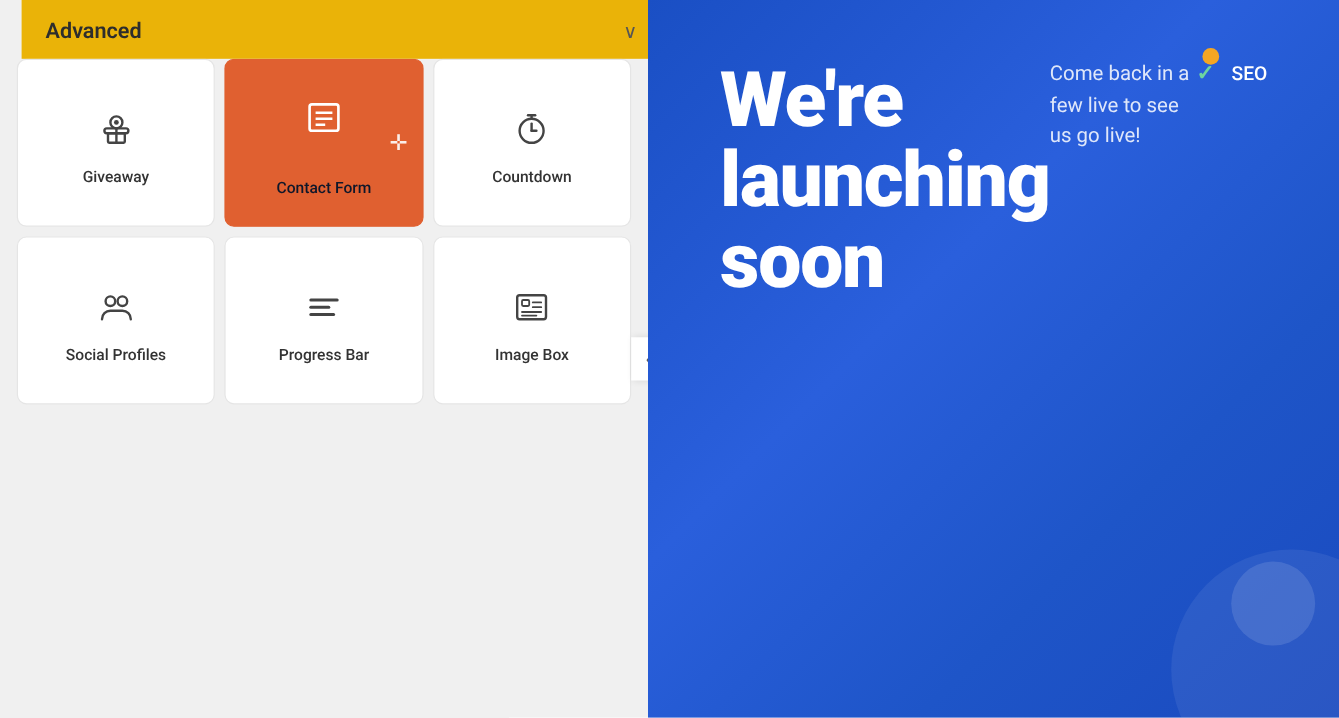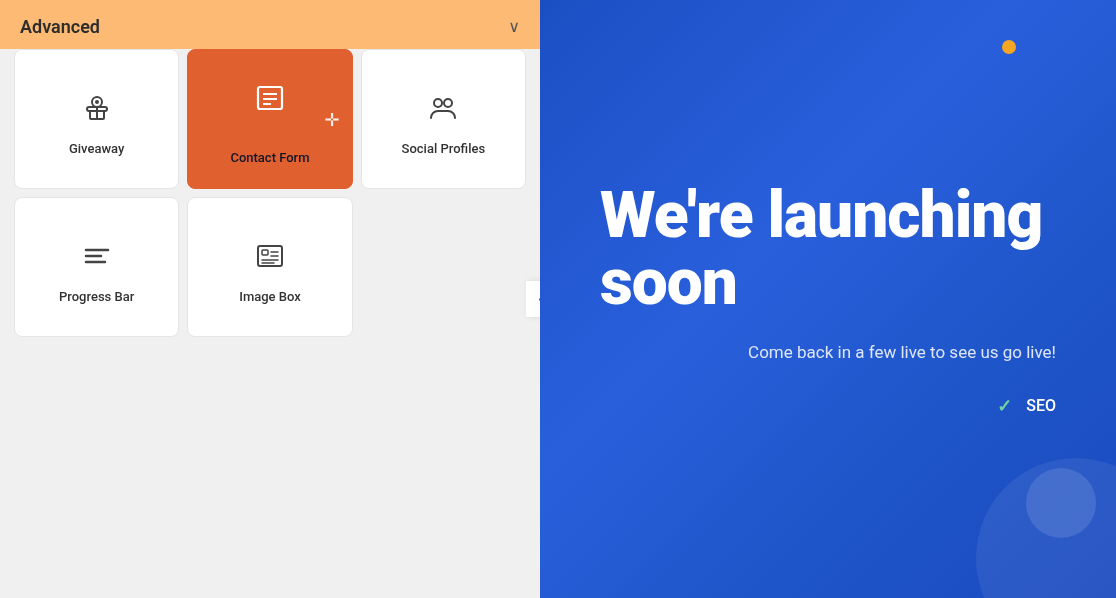--- a/index.html
+++ b/index.html
@@ -20,22 +20,23 @@
       flex-direction: column;
       height: 598px;
       overflow: hidden;
       position: relative;
     }
 
     .panel-header {
       display: flex;
       justify-content: space-between;
       align-items: center;
-      padding: 16px 20px 12px 20px;
-      background: #fdba74;
+      padding: 16px 9px 12px 20px;
+      background: #eab308;
+      margin-left: 18px;
     }
 
     .panel-title {
       font-size: 18px;
       font-weight: 600;
       color: #2d2d2d;
     }
 
     .chevron-icon {
       font-size: 16px;
@@ -125,26 +126,24 @@
       box-shadow: 2px 0 6px rgba(0,0,0,0.1);
       color: #555;
       font-size: 12px;
     }
 
     
     .right-panel {
       flex: 1;
       background: linear-gradient(135deg, #1a4fc4 0%, #2a5fdc 40%, #1e55c8 70%, #1a4abf 100%);
       display: flex;
-      flex-direction: column;
       justify-content: center;
       padding: 50px 60px;
       position: relative;
       overflow: hidden;
-      align-items: flex-end;
     }
 
     .right-panel::before {
       content: '';
       position: absolute;
       bottom: -60px;
       right: -60px;
       width: 200px;
       height: 200px;
       background: rgba(255,255,255,0.07);
@@ -247,20 +246,32 @@
           <line x1="9" y1="12" x2="23" y2="12" stroke="white" stroke-width="2"></line>
           <line x1="9" y1="17" x2="23" y2="17" stroke="white" stroke-width="2"></line>
           <line x1="9" y1="22" x2="17" y2="22" stroke="white" stroke-width="2"></line>
         </svg>
       </div>
       <span class="item-label">Contact Form</span>
       <span class="move-cursor">✛</span>
     </div>
 
 
+    <div class="grid-item">
+      <div class="item-icon">
+        <svg viewBox="0 0 32 32" fill="none" xmlns="http://www.w3.org/2000/svg">
+          <circle cx="16" cy="17" r="10" stroke="#444" stroke-width="2"></circle>
+          <line x1="16" y1="17" x2="16" y2="11" stroke="#444" stroke-width="2" stroke-linecap="round"></line>
+          <line x1="16" y1="17" x2="20" y2="17" stroke="#444" stroke-width="2" stroke-linecap="round"></line>
+          <line x1="13" y1="4" x2="19" y2="4" stroke="#444" stroke-width="2" stroke-linecap="round"></line>
+          <line x1="16" y1="4" x2="16" y2="7" stroke="#444" stroke-width="2"></line>
+        </svg>
+      </div>
+      <span class="item-label">Countdown</span>
+    </div>
 
     <div class="grid-item">
       <div class="item-icon">
         <svg viewBox="0 0 32 32" fill="none" xmlns="http://www.w3.org/2000/svg">
           <circle cx="11" cy="11" r="4" stroke="#444" stroke-width="2"></circle>
           <circle cx="21" cy="11" r="4" stroke="#444" stroke-width="2"></circle>
           <path d="M4 26c0-4 3.1-7 7-7h10c3.9 0 7 3 7 7" stroke="#444" stroke-width="2" stroke-linecap="round"></path>
         </svg>
       </div>
       <span class="item-label">Social Profiles</span>

